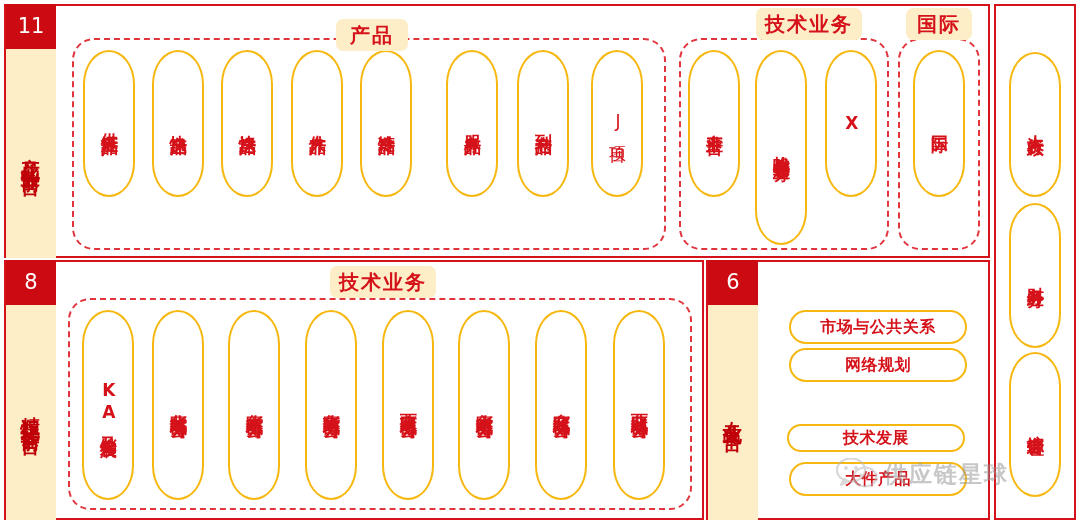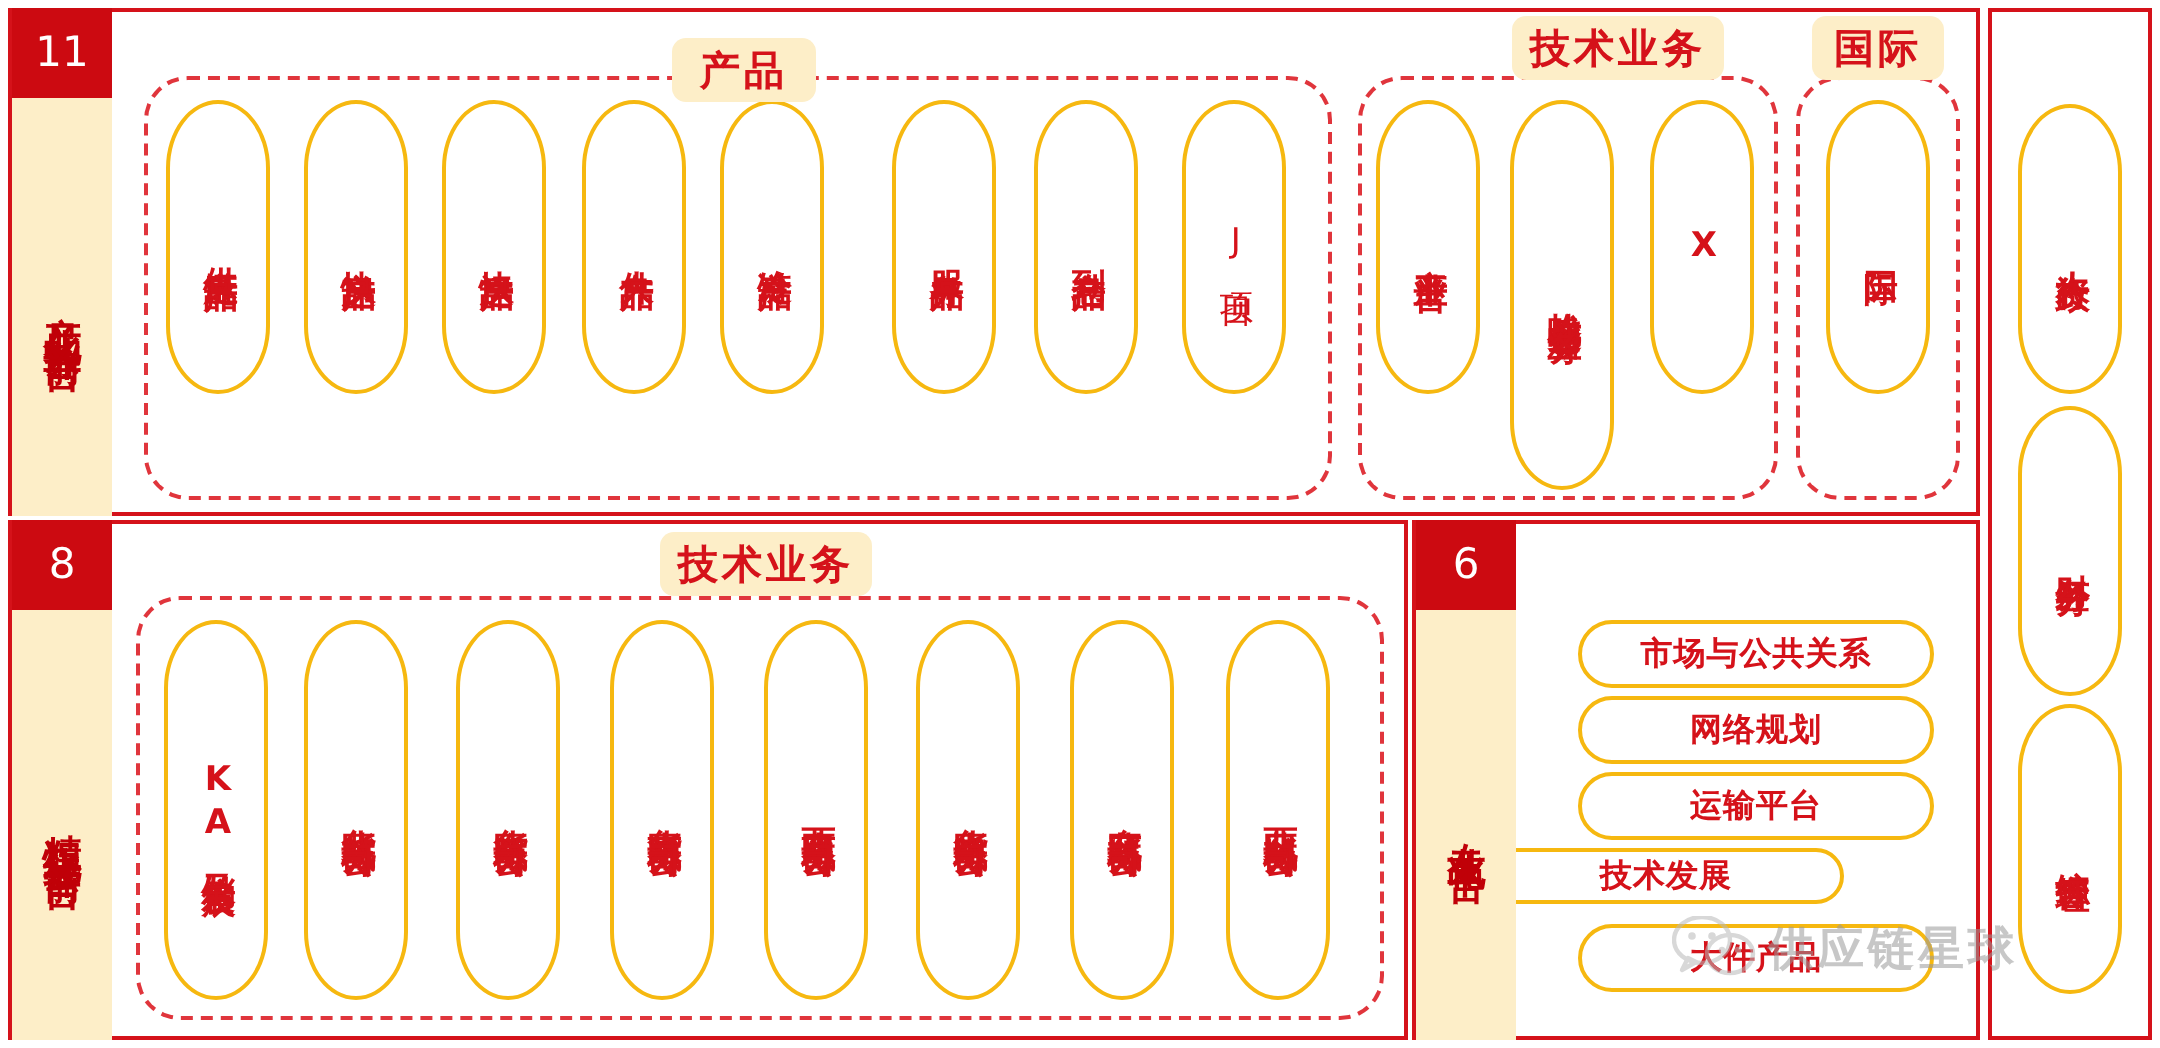--- a/index.html
+++ b/index.html
@@ -214,22 +214,21 @@
   <div class="panel" style="left:706px;top:260px;width:284px;height:260px;"></div>
 
   <div class="badge" style="left:708px;top:260px;width:50px;height:45px;">6</div>
 
   <div class="vside" style="left:708px;top:305px;width:50px;height:215px;">
     <span class="vtxt">专业化中台</span>
   </div>
 
   <div class="hcard" style="left:789px;top:310px;width:178px;height:34px;">市场与公共关系</div>
   <div class="hcard" style="left:789px;top:348px;width:178px;height:34px;">网络规划</div>
-  <div class="hcard" style="left:789px;top:386px;width:178px;height:34px;">运输平台</div>
-  <div class="hcard" style="left:744px;top:424px;width:178px;height:28px;">技术发展</div>
+  <div class="hcard" style="left:787px;top:424px;width:178px;height:28px;">技术发展</div>
   <div class="hcard" style="left:789px;top:462px;width:178px;height:34px;">大件产品</div>
 
   <div class="panel" style="left:994px;top:4px;width:82px;height:516px;"></div>
 
 
   <div class="vcard" style="left:1009px;top:52px;width:52px;height:145px;">
     <span class="vtxt">人资行政</span>
     </div>
 
   <div class="vcard" style="left:1009px;top:203px;width:52px;height:145px;">

